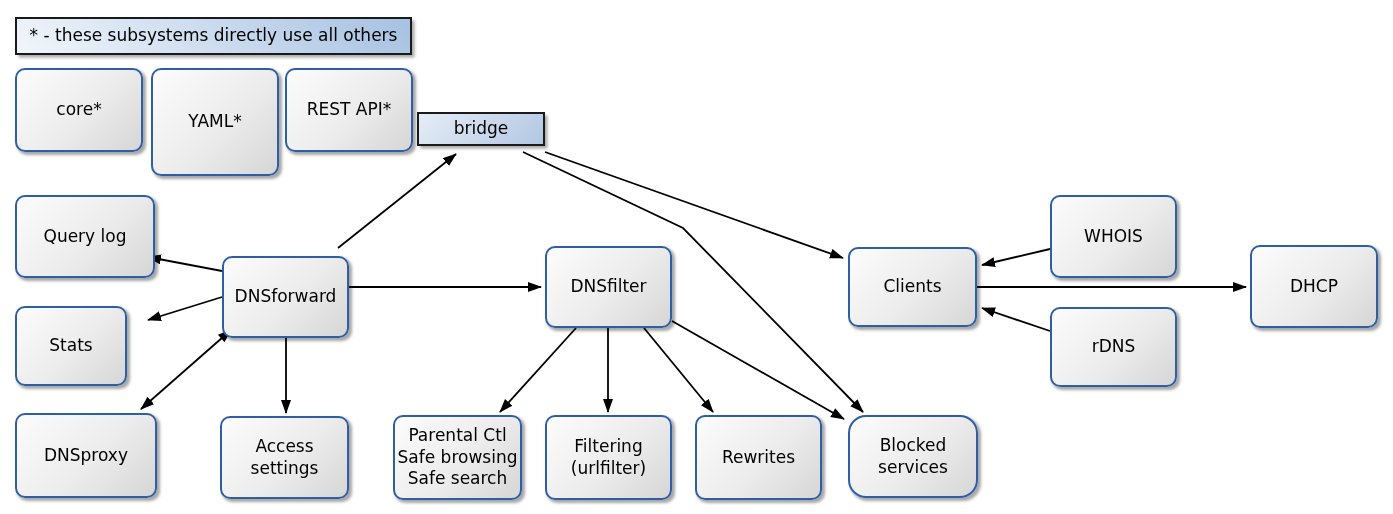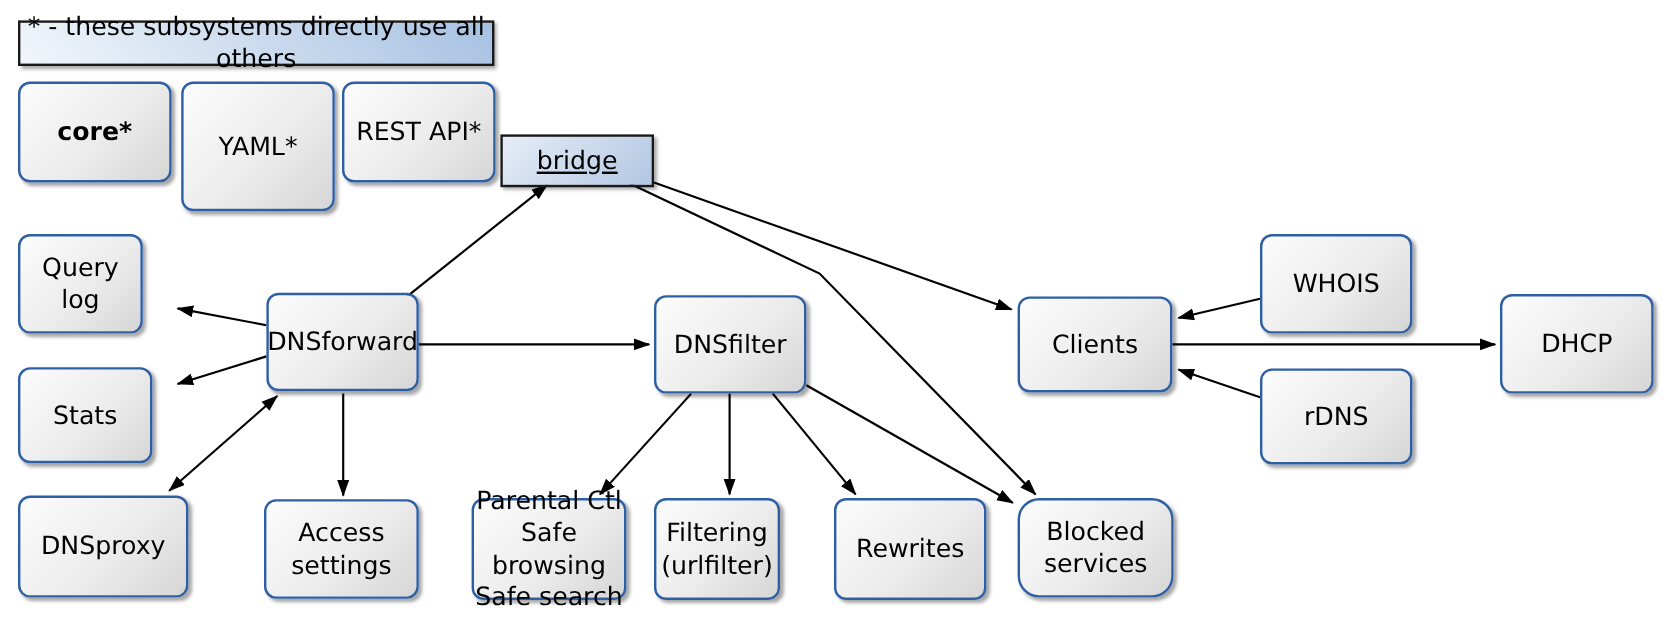--- a/index.html
+++ b/index.html
@@ -9,48 +9,48 @@
     background:#ffffff;
     font-family:"DejaVu Sans","Liberation Sans",sans-serif;
     color:#000;
     overflow:hidden;
   }
   #edges{position:absolute;left:0;top:0;width:1393px;height:514px;}
   .node{
     position:absolute;
     display:flex;align-items:center;justify-content:center;
     text-align:center;
-    font-size:21px;line-height:1.28;
+    font-size:17px;line-height:1.28;
     white-space:pre-line;
     box-sizing:border-box;
     border:2px solid var(--box-border,#2e5fa3);
     border-radius:10px;
     background:linear-gradient(135deg,var(--box-fill-light,#fcfcfc) 0%,#ececec 55%,var(--box-fill-dark,#d6d6d6) 100%);
     box-shadow:2.5px 2.5px 3px rgba(0,0,0,0.35);
   }
   .bluebox{
     border:2px solid #1a1a1a;
     border-radius:0;
     background:linear-gradient(45deg,var(--blue-fill-light,#f2f6fb) 0%,var(--blue-fill-dark,#a6c1e2) 100%);
   }
   
   .n-legend    {left:15px;  top:17px;  width:397px; height:38px;}
-  .n-core      {left:15px;  top:68px;  width:128px; height:84px;font-weight:bold;}
+  .n-core      {left:15px;  top:68px;  width:128px; height:84px;}
   .n-yaml      {left:151px; top:68px;  width:128px; height:108px;}
   .n-restapi   {left:285px; top:68px;  width:128px; height:84px;}
-  .n-bridge    {left:417px; top:112px; width:128px; height:44px;
-                background:linear-gradient(135deg,#e6edf7 0%,#b2c7e2 100%);text-decoration:underline;}
-  .n-querylog  {left:15px;  top:195px; width:104px; height:83px;}
+  .n-bridge    {left:417px; top:112px; width:128px; height:34px;
+                background:linear-gradient(135deg,#e6edf7 0%,#b2c7e2 100%);}
+  .n-querylog  {left:15px;  top:195px; width:140px; height:83px;}
   .n-stats     {left:15px;  top:306px; width:112px; height:80px;}
   .n-dnsproxy  {left:15px;  top:413px; width:142px; height:85px;}
-  .n-dnsforward{left:222px; top:244px; width:127px; height:82px;}
+  .n-dnsforward{left:222px; top:256px; width:127px; height:82px;}
   .n-access    {left:220px; top:416px; width:129px; height:83px;}
   .n-dnsfilter {left:545px; top:246px; width:127px; height:82px;}
   .n-parental  {left:393px; top:415px; width:129px; height:85px;}
-  .n-filtering {left:545px; top:415px; width:105px; height:85px;}
+  .n-filtering {left:545px; top:415px; width:127px; height:85px;}
   .n-rewrites  {left:695px; top:415px; width:127px; height:85px;}
   .n-blocked   {left:848px; top:415px; width:130px; height:83px;border-radius:18px;}
   .n-clients   {left:848px; top:247px; width:129px; height:80px;}
   .n-whois     {left:1050px;top:195px; width:127px; height:83px;}
   .n-rdns      {left:1050px;top:307px; width:127px; height:80px;}
   .n-dhcp      {left:1250px;top:245px; width:128px; height:83px;}
   .edge{stroke:var(--edge-color,#000);stroke-width:1.8;fill:none;}
 </style>
 </head>
 <body>

